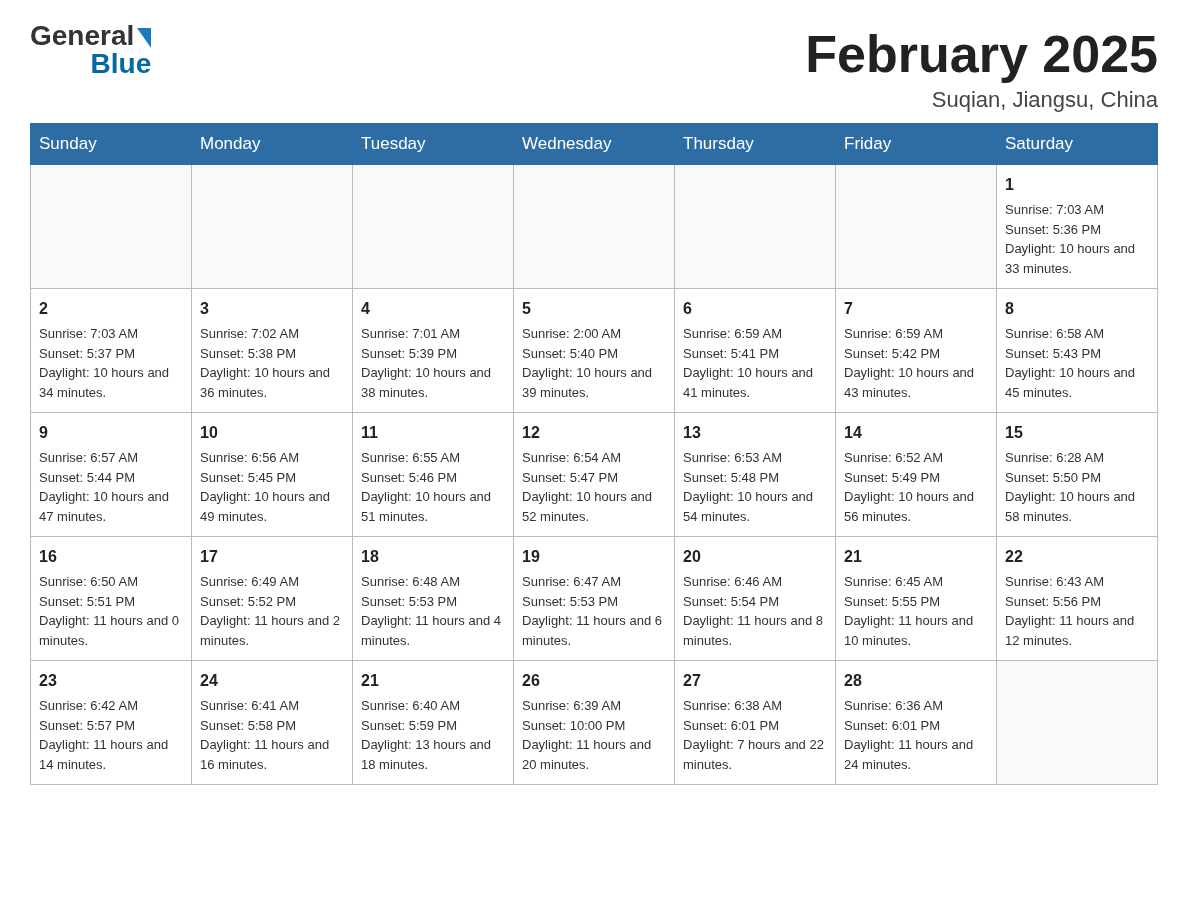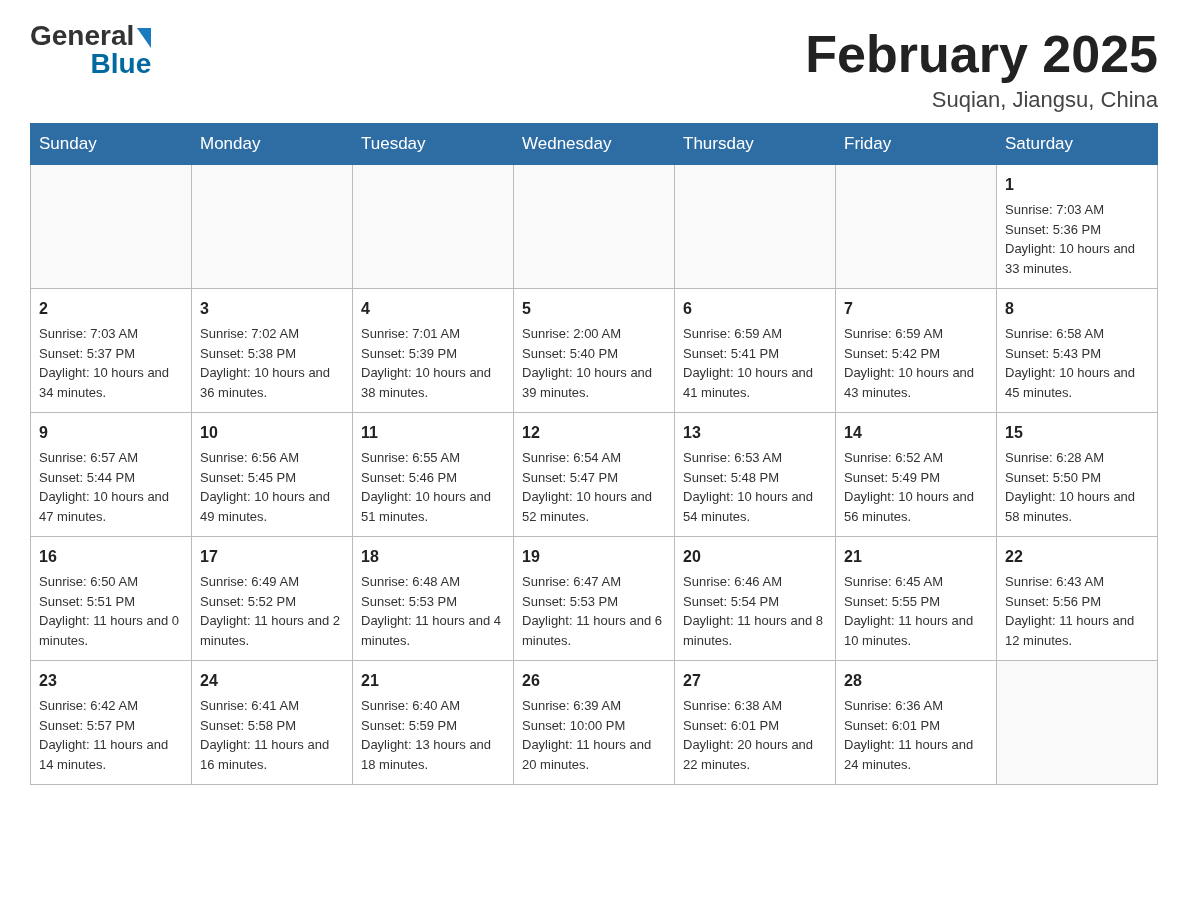--- a/index.html
+++ b/index.html
@@ -163,18 +163,18 @@
         <td><span class="day-number">19</span><span>Sunrise: 6:47 AM</span><br><span>Sunset: 5:53 PM</span><br><span>Daylight: 11 hours and 6 minutes.</span></td>
         <td><span class="day-number">20</span><span>Sunrise: 6:46 AM</span><br><span>Sunset: 5:54 PM</span><br><span>Daylight: 11 hours and 8 minutes.</span></td>
         <td><span class="day-number">21</span><span>Sunrise: 6:45 AM</span><br><span>Sunset: 5:55 PM</span><br><span>Daylight: 11 hours and 10 minutes.</span></td>
         <td><span class="day-number">22</span><span>Sunrise: 6:43 AM</span><br><span>Sunset: 5:56 PM</span><br><span>Daylight: 11 hours and 12 minutes.</span></td>
       </tr>
       <tr>
         <td><span class="day-number">23</span><span>Sunrise: 6:42 AM</span><br><span>Sunset: 5:57 PM</span><br><span>Daylight: 11 hours and 14 minutes.</span></td>
         <td><span class="day-number">24</span><span>Sunrise: 6:41 AM</span><br><span>Sunset: 5:58 PM</span><br><span>Daylight: 11 hours and 16 minutes.</span></td>
         <td><span class="day-number">21</span><span>Sunrise: 6:40 AM</span><br><span>Sunset: 5:59 PM</span><br><span>Daylight: 13 hours and 18 minutes.</span></td>
         <td><span class="day-number">26</span><span>Sunrise: 6:39 AM</span><br><span>Sunset: 10:00 PM</span><br><span>Daylight: 11 hours and 20 minutes.</span></td>
-        <td><span class="day-number">27</span><span>Sunrise: 6:38 AM</span><br><span>Sunset: 6:01 PM</span><br><span>Daylight: 20 hours and 22 minutes.</span></td>
+        <td><span class="day-number">27</span><span>Sunrise: 6:38 AM</span><br><span>Sunset: 6:01 PM</span><br><span>Daylight: 7 hours and 22 minutes.</span></td>
         <td><span class="day-number">28</span><span>Sunrise: 6:36 AM</span><br><span>Sunset: 6:01 PM</span><br><span>Daylight: 11 hours and 24 minutes.</span></td>
         <td class="empty-cell"></td>
       </tr>
     </tbody>
 </table>
 
 </body></html>

